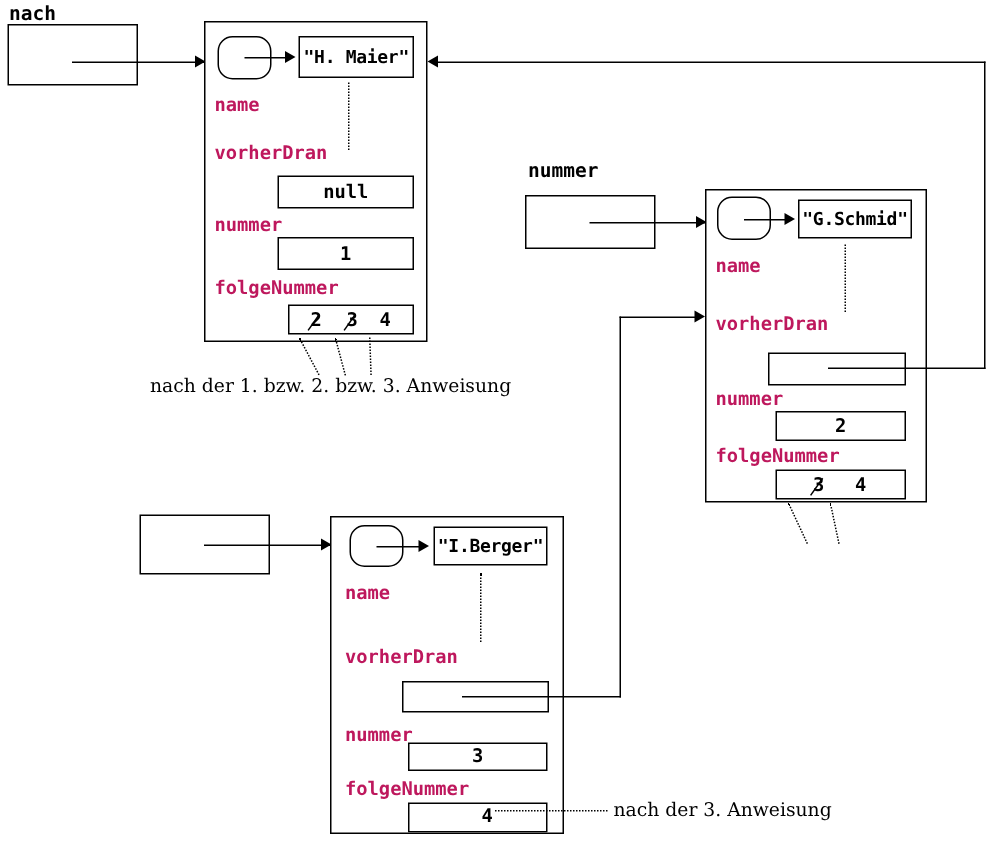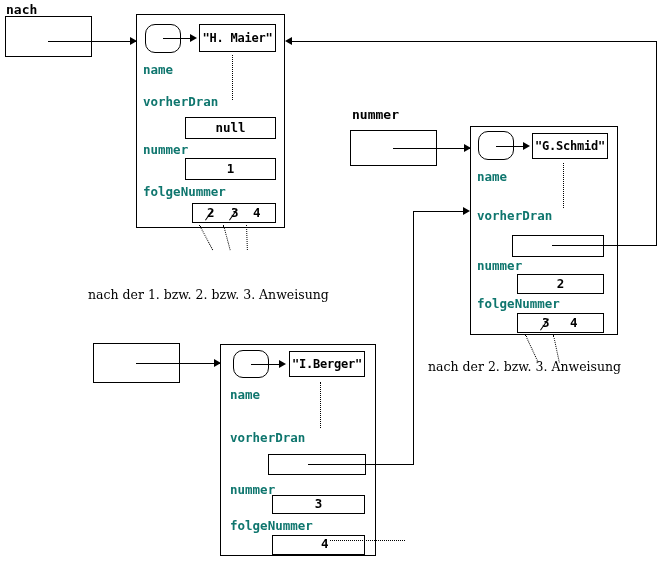--- a/index.html
+++ b/index.html
@@ -23,21 +23,21 @@
     font-weight: bold;
     color: #000;
     white-space: nowrap;
     letter-spacing: 0px;
   }
   .fieldlabel {
     position: absolute;
     font-family: "DejaVu Sans Mono", monospace;
     font-size: 12.5px;
     font-weight: bold;
-    color: #0f766e;
+    color: #be185d;
     white-space: nowrap;
   }
   .varbox {
     position: absolute;
     border: 1.3px solid #000;
     background: #fff;
     box-sizing: border-box;
   }
   .objbox {
     position: absolute;
@@ -178,21 +178,21 @@
     <span class="numcell" style="left:14px; top:3px;">2</span>
     <span class="numcell" style="left:38px; top:3px;">3</span>
     <span class="numcell" style="left:60px; top:3px;">4</span>
     <span class="strike" style="left:12px; top:16px; width:13px; transform:rotate(-55deg);"></span>
     <span class="strike" style="left:36px; top:16px; width:13px; transform:rotate(-55deg);"></span>
   </div>
 
   <div class="dotdiag" style="left:200px; top:225px; width:28px; transform:rotate(62deg);"></div>
   <div class="dotdiag" style="left:224px; top:225px; width:26px; transform:rotate(75deg);"></div>
   <div class="dotdiag" style="left:247px; top:225px; width:25px; transform:rotate(88deg);"></div>
-  <div class="caption" style="left:88px; top:249px;margin-top:38px;">nach der 1. bzw. 2. bzw. 3. Anweisung</div>
+  <div class="caption" style="left:100px; top:249px;">nach der 1. bzw. 2. bzw. 3. Anweisung</div>
 
   <div class="varlabel" style="left:352px; top:107px;">nummer</div>
   <div class="varbox" style="left:350px; top:130px; width:87px; height:36px;"></div>
   <div class="hline" style="left:393px; top:148px; width:77px;"></div>
   <div class="arrow-r" style="left:464px; top:144px;"></div>
 
   <div class="objbox" style="left:470px; top:126px; width:148px; height:209px;"></div>
   <div class="refcircle" style="left:478px; top:131px; width:36px; height:29px;"></div>
   <div class="hline" style="left:496px; top:146px; width:30px;"></div>
   <div class="arrow-r" style="left:523px; top:142px;"></div>
@@ -208,21 +208,20 @@
   <div class="slot" style="left:517px; top:274px; width:87px; height:20px;">2</div>
 
   <div class="fieldlabel" style="left:477px; top:296px;">folgeNummer</div>
   <div class="slot" style="left:517px; top:313px; width:87px; height:20px;">
     <span class="numcell" style="left:24px; top:3px;">3</span>
     <span class="numcell" style="left:52px; top:3px;">4</span>
     <span class="strike" style="left:22px; top:16px; width:14px; transform:rotate(-55deg);"></span>
   </div>
   <div class="dotdiag" style="left:526px; top:335px; width:30px; transform:rotate(65deg);"></div>
   <div class="dotdiag" style="left:554px; top:335px; width:28px; transform:rotate(78deg);"></div>
-  <div class="caption" style="left:428px; top:359px;">nach der 2. bzw. 3. Anweisung</div>
 
   <div class="varlabel" style="left:97px; top:350px;">berger</div>
   <div class="varbox" style="left:93px; top:343px; width:87px; height:40px; top:343px;"></div>
   <div class="hline" style="left:136px; top:363px; width:85px;"></div>
   <div class="arrow-r" style="left:214px; top:359px;"></div>
 
   <div class="objbox" style="left:220px; top:344px; width:156px; height:212px;"></div>
   <div class="refcircle" style="left:233px; top:350px; width:36px; height:28px;"></div>
   <div class="hline" style="left:251px; top:364px; width:31px;"></div>
   <div class="arrow-r" style="left:279px; top:360px;"></div>
@@ -235,20 +234,21 @@
   <div class="slot" style="left:268px; top:454px; width:98px; height:21px;"></div>
 
   <div class="fieldlabel" style="left:230px; top:482px;">nummer</div>
   <div class="slot" style="left:272px; top:495px; width:93px; height:19px;">3</div>
 
   <div class="fieldlabel" style="left:230px; top:518px;">folgeNummer</div>
   <div class="slot" style="left:272px; top:535px; width:93px; height:20px;">
     <span class="numcell" style="left:48px; top:2px;">4</span>
   </div>
   <div class="doth" style="left:330px; top:540px; width:75px;"></div>
+  <div class="caption" style="left:409px; top:532px;">nach der 3. Anweisung</div>
 
   <div class="hline" style="left:552px; top:245px; width:105px;"></div>
   <div class="vline" style="left:656px; top:41px; height:205px;"></div>
   <div class="hline" style="left:292px; top:41px; width:365px;"></div>
   <div class="arrow-l" style="left:285px; top:37px;"></div>
 
   <div class="hline" style="left:308px; top:464px; width:106px;"></div>
   <div class="vline" style="left:413px; top:211px; height:254px;"></div>
   <div class="hline" style="left:413px; top:211px; width:51px;"></div>
   <div class="arrow-r" style="left:463px; top:207px;"></div>

